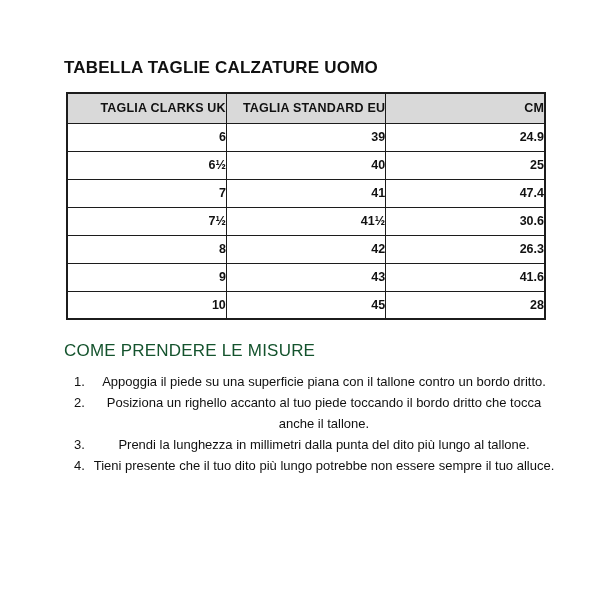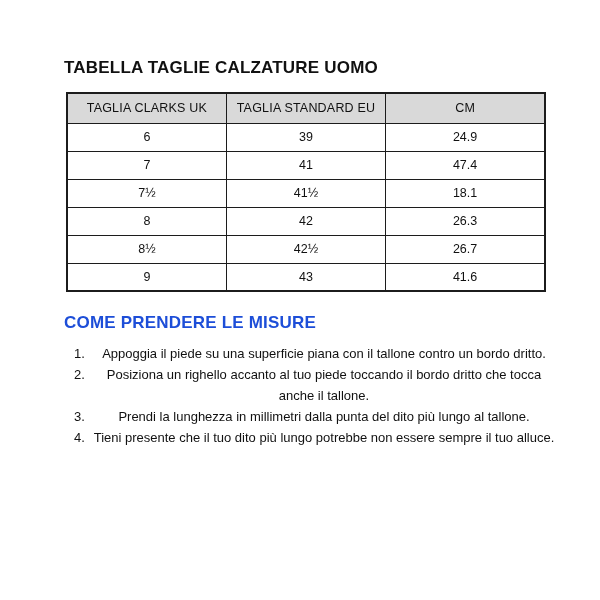--- a/index.html
+++ b/index.html
@@ -25,41 +25,41 @@
     margin-bottom: 15px;
   }
   table.size-table {
     width: 480px;
     border-collapse: collapse;
     border: 2px solid #1c1c1c;
     table-layout: fixed;
   }
   table.size-table th, table.size-table td {
     border: 1px solid #1c1c1c;
-    text-align: center;
+    text-align: right;
     vertical-align: middle;
-    font-weight: normal;
+    font-weight: bold;
     color: #111111;
   }
   table.size-table th {
     background: #d9d9d9;
     height: 30px;
     font-size: 12.5px;
     letter-spacing: 0.2px;
   }
   table.size-table td {
     height: 28px;
     font-size: 12.5px;
   }
   .section-heading {
     font-size: 17px;
-    font-weight: bold;
+    font-weight: normal;
     line-height: 19px;
     letter-spacing: 0.2px;
-    color: #1d4ed8;
+    color: #14532d;
     margin-top: 21px;
     margin-bottom: 11px;
     margin-left: -2px;
   }
   .instruction-list {
     margin-left: 8px;
     margin-right: -12px;
     font-size: 13px;
     line-height: 21px;
     color: #111111;
@@ -87,43 +87,48 @@
         <th>CM</th>
       </tr>
     </thead>
     <tbody>
       <tr>
         <td>6</td>
         <td>39</td>
         <td>24.9</td>
       </tr>
       <tr>
+        <td>6½</td>
+        <td>40</td>
+        <td>25</td>
+      </tr>
+      <tr>
         <td>7</td>
         <td>41</td>
         <td>47.4</td>
       </tr>
       <tr>
         <td>7½</td>
         <td>41½</td>
-        <td>18.1</td>
+        <td>30.6</td>
       </tr>
       <tr>
         <td>8</td>
         <td>42</td>
         <td>26.3</td>
       </tr>
       <tr>
-        <td>8½</td>
-        <td>42½</td>
-        <td>26.7</td>
-      </tr>
-      <tr>
         <td>9</td>
         <td>43</td>
         <td>41.6</td>
+      </tr>
+      <tr>
+        <td>10</td>
+        <td>45</td>
+        <td>28</td>
       </tr>
     </tbody>
   </table>
 
   <div class="section-heading">COME PRENDERE LE MISURE</div>
 
   <div class="instruction-list">
     <div class="instruction-item">
       <span class="num">1.</span>
       <span class="txt">Appoggia il piede su una superficie piana con il tallone contro un bordo dritto.</span>

